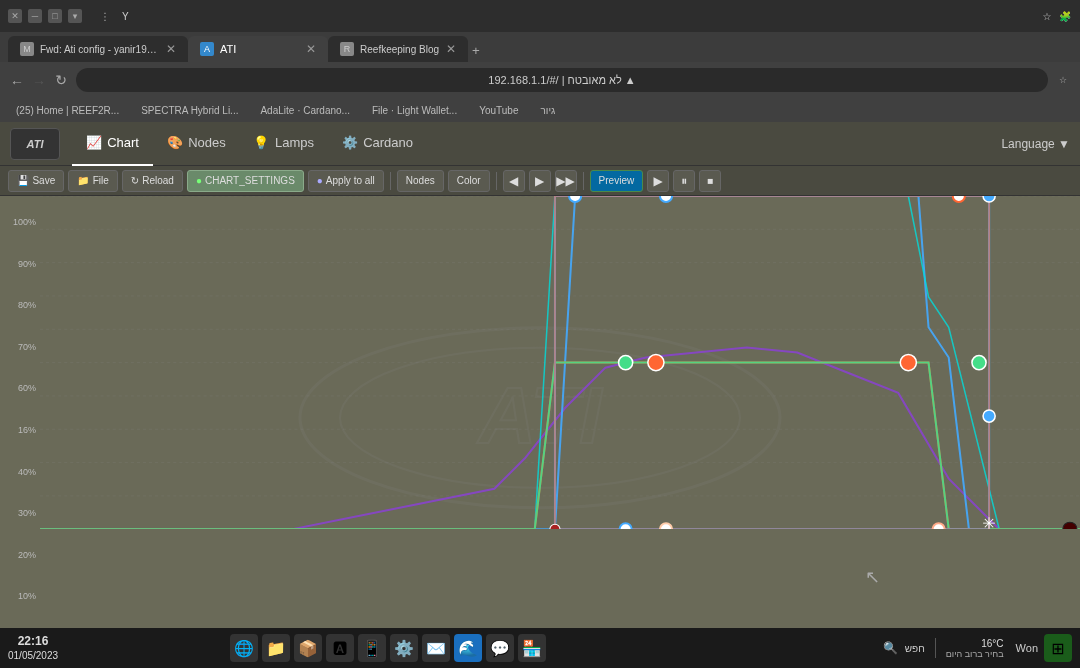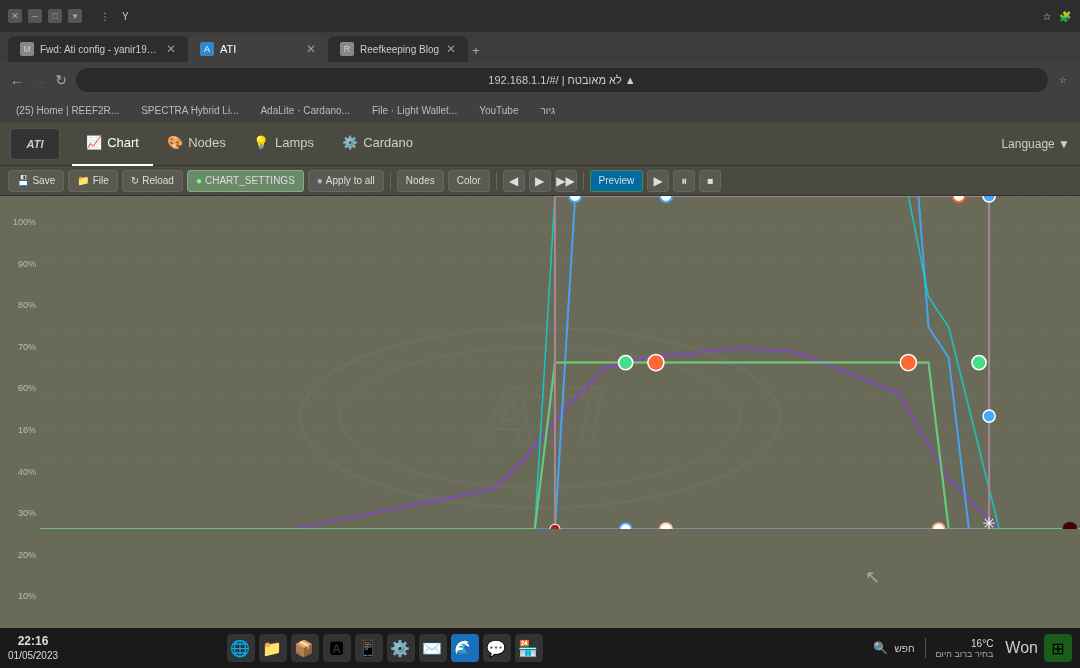--- a/index.html
+++ b/index.html
@@ -633,18 +633,18 @@
     </div>
 
     <div class="taskbar-sys">
       <span style="font-size:12px;color:#ccc;">🔍</span>
       <span class="taskbar-sys-text">חפש</span>
       <div style="width:1px;height:20px;background:#555;margin:0 4px;"></div>
       <div style="display:flex;flex-direction:column;align-items:flex-end;">
         <span style="font-size:10px;color:#ddd;">16°C</span>
         <span style="font-size:9px;color:#aaa;">בחיר ברוב היום</span>
       </div>
-      <span style="font-size:16px;color:#ccc;margin-left:6px;">Won</span>
+      <span style="font-size:11px;color:#ccc;margin-left:6px;">Won</span>
       <div class="taskbar-icon" style="background:#1a5c1a;">⊞</div>
     </div>
   </div>
 
 </div>
 
 </body></html>

